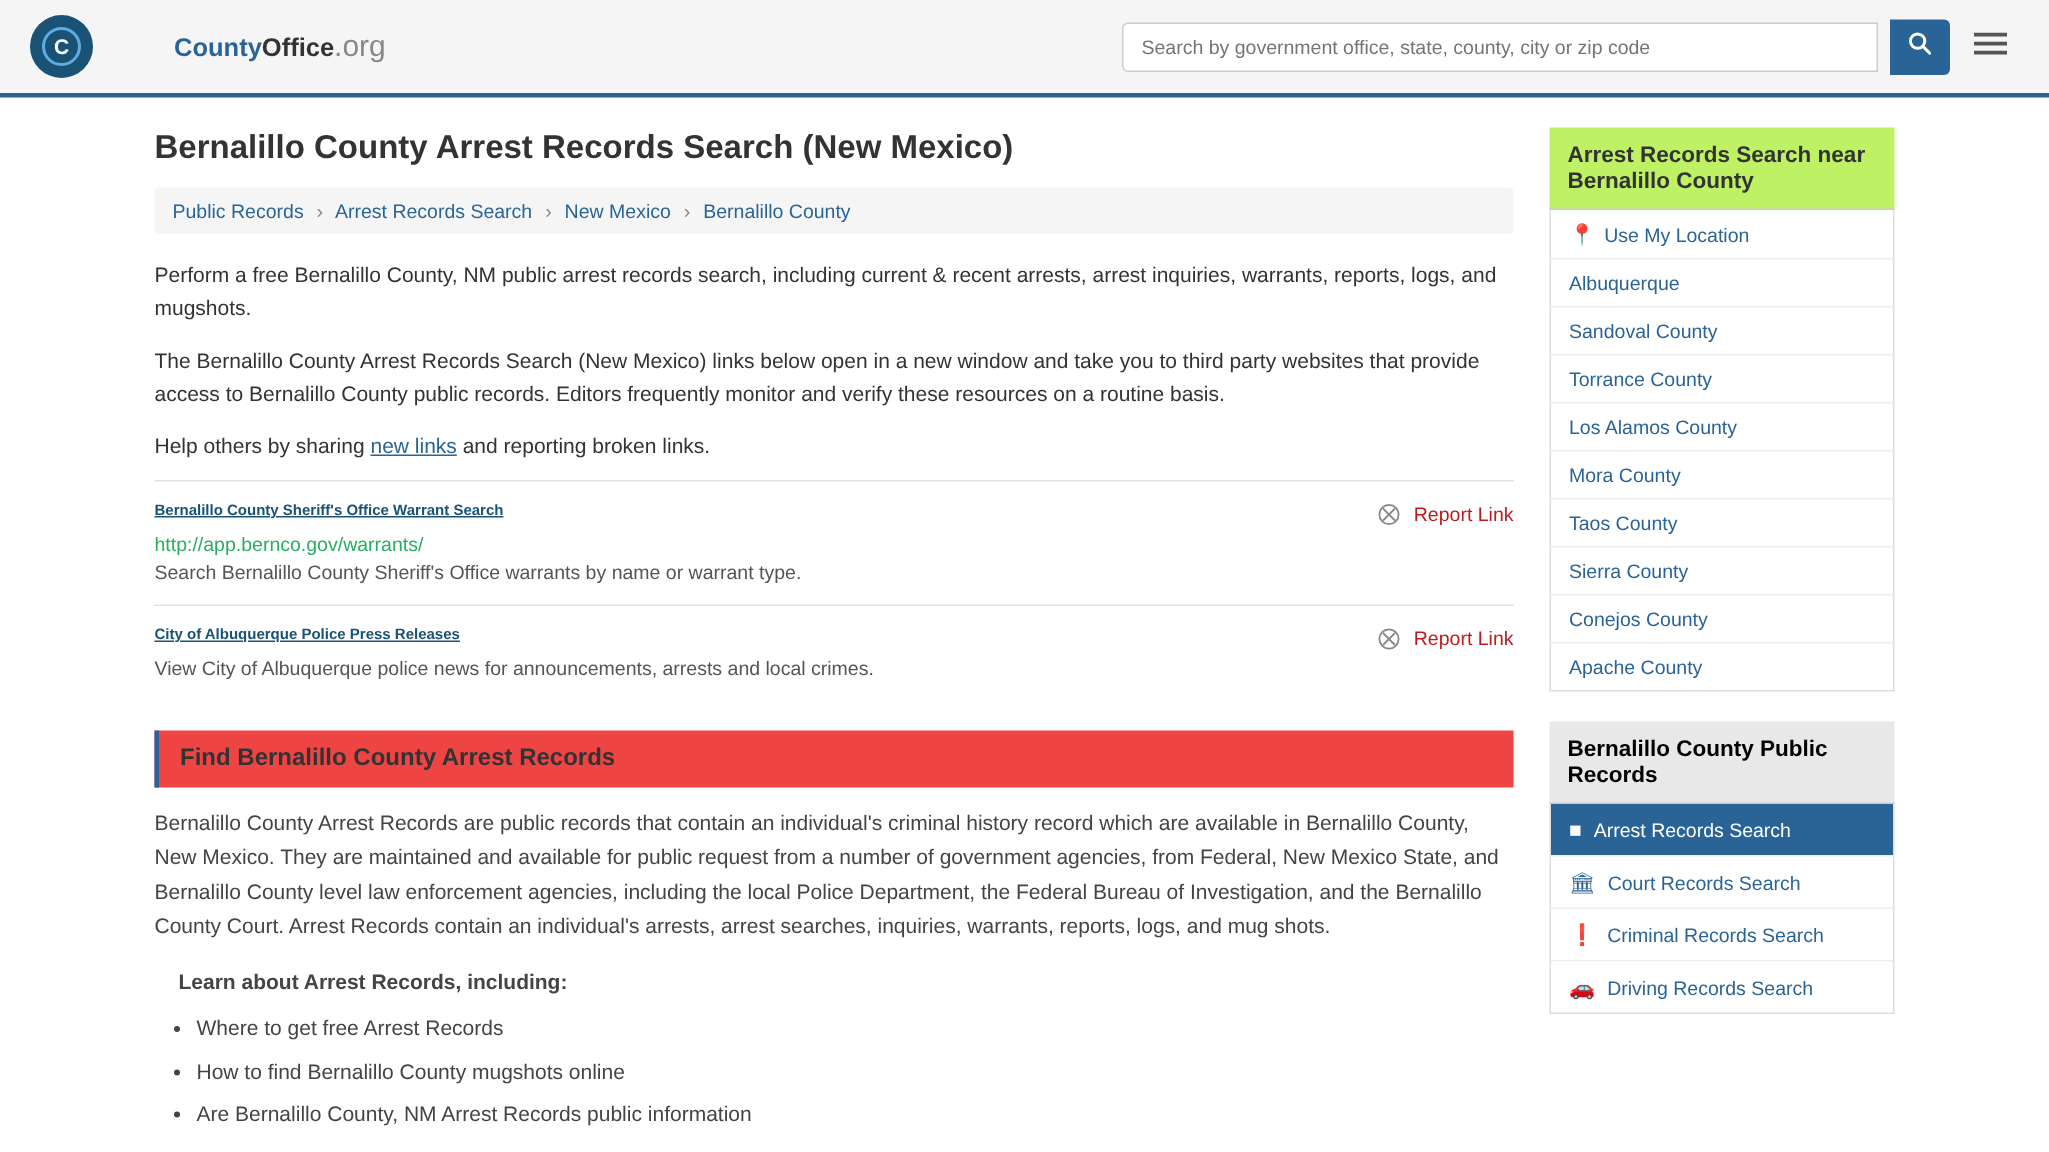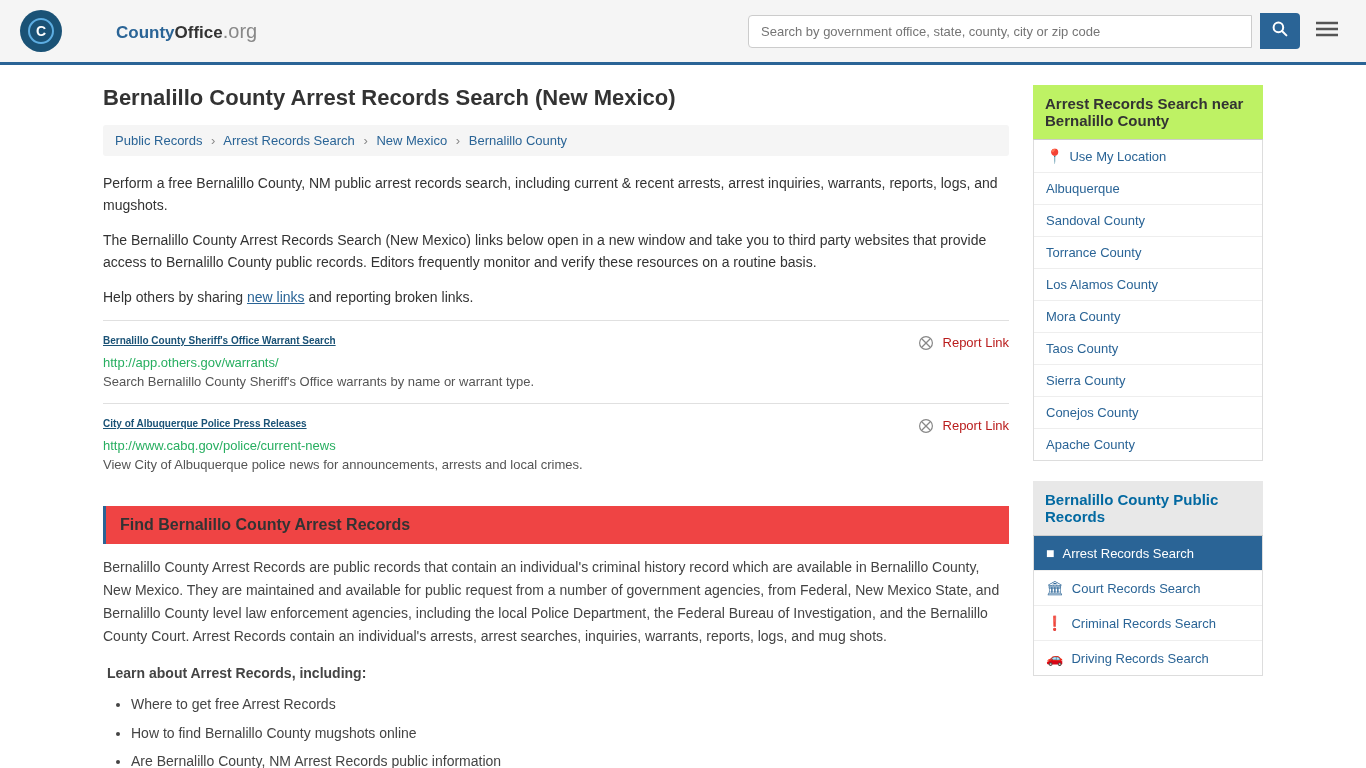--- a/index.html
+++ b/index.html
@@ -150,21 +150,21 @@
       font-weight: bold;
       border-left: 3px solid #2a6496;
     }
     .section-body {
       font-size: 14px;
       line-height: 1.65;
       color: #444;
     }
     .learn-header {
       font-weight: bold;
-      margin: 14px 4px 8px;
+      margin: 14px 16px 8px;
     }
     .bullet-list {
       padding-left: 28px;
     }
     .bullet-list li {
       margin-bottom: 5px;
     }
 
     
     #sidebar {
@@ -201,21 +201,21 @@
       text-decoration: none;
       font-size: 13px;
     }
 
     
     .sidebar-records-title {
       background: #e8e8e8;
       padding: 10px 12px;
       font-size: 15px;
       font-weight: bold;
-      color: #0369a1;
+      color: #000000;
       border-bottom: 1px solid #ccc;
     }
     .sidebar-records-list {
       list-style: none;
       border: 1px solid #ddd;
       border-top: none;
     }
     .sidebar-records-list li {
       border-bottom: 1px solid #eee;
     }
@@ -301,37 +301,36 @@
         <a href="#" class="link-title">Bernalillo County Sheriff's Office Warrant Search</a>
         <button class="report-link-btn">
           <svg width="16" height="16" viewBox="0 0 20 20">
             <circle cx="10" cy="10" r="8" fill="none" stroke="#888" stroke-width="1.5"></circle>
             <line x1="5" y1="5" x2="15" y2="15" stroke="#888" stroke-width="1.5"></line>
             <line x1="15" y1="5" x2="5" y2="15" stroke="#888" stroke-width="1.5"></line>
           </svg>
           <span>Report Link</span>
         </button>
       </div>
-      <div class="link-url">http://app.others.gov/warrants/</div>
+      <div class="link-url">http://app.bernco.gov/warrants/</div>
       <div class="link-desc">Search Bernalillo County Sheriff's Office warrants by name or warrant type.</div>
     </div>
 
     <div class="link-entry">
       <div class="link-entry-header">
         <a href="#" class="link-title">City of Albuquerque Police Press Releases</a>
         <button class="report-link-btn">
           <svg width="16" height="16" viewBox="0 0 20 20">
             <circle cx="10" cy="10" r="8" fill="none" stroke="#888" stroke-width="1.5"></circle>
             <line x1="5" y1="5" x2="15" y2="15" stroke="#888" stroke-width="1.5"></line>
             <line x1="15" y1="5" x2="5" y2="15" stroke="#888" stroke-width="1.5"></line>
           </svg>
           <span>Report Link</span>
         </button>
       </div>
-      <div class="link-url">http://www.cabq.gov/police/current-news</div>
       <div class="link-desc">View City of Albuquerque police news for announcements, arrests and local crimes.</div>
     </div>
 
     <div class="section-header">Find Bernalillo County Arrest Records</div>
     <div class="section-body">
       <p>Bernalillo County Arrest Records are public records that contain an individual's criminal history record which are available in Bernalillo County, New Mexico. They are maintained and available for public request from a number of government agencies, from Federal, New Mexico State, and Bernalillo County level law enforcement agencies, including the local Police Department, the Federal Bureau of Investigation, and the Bernalillo County Court. Arrest Records contain an individual's arrests, arrest searches, inquiries, warrants, reports, logs, and mug shots.</p>
       <p class="learn-header">Learn about Arrest Records, including:</p>
       <ul class="bullet-list">
         <li>Where to get free Arrest Records</li>
         <li>How to find Bernalillo County mugshots online</li>

